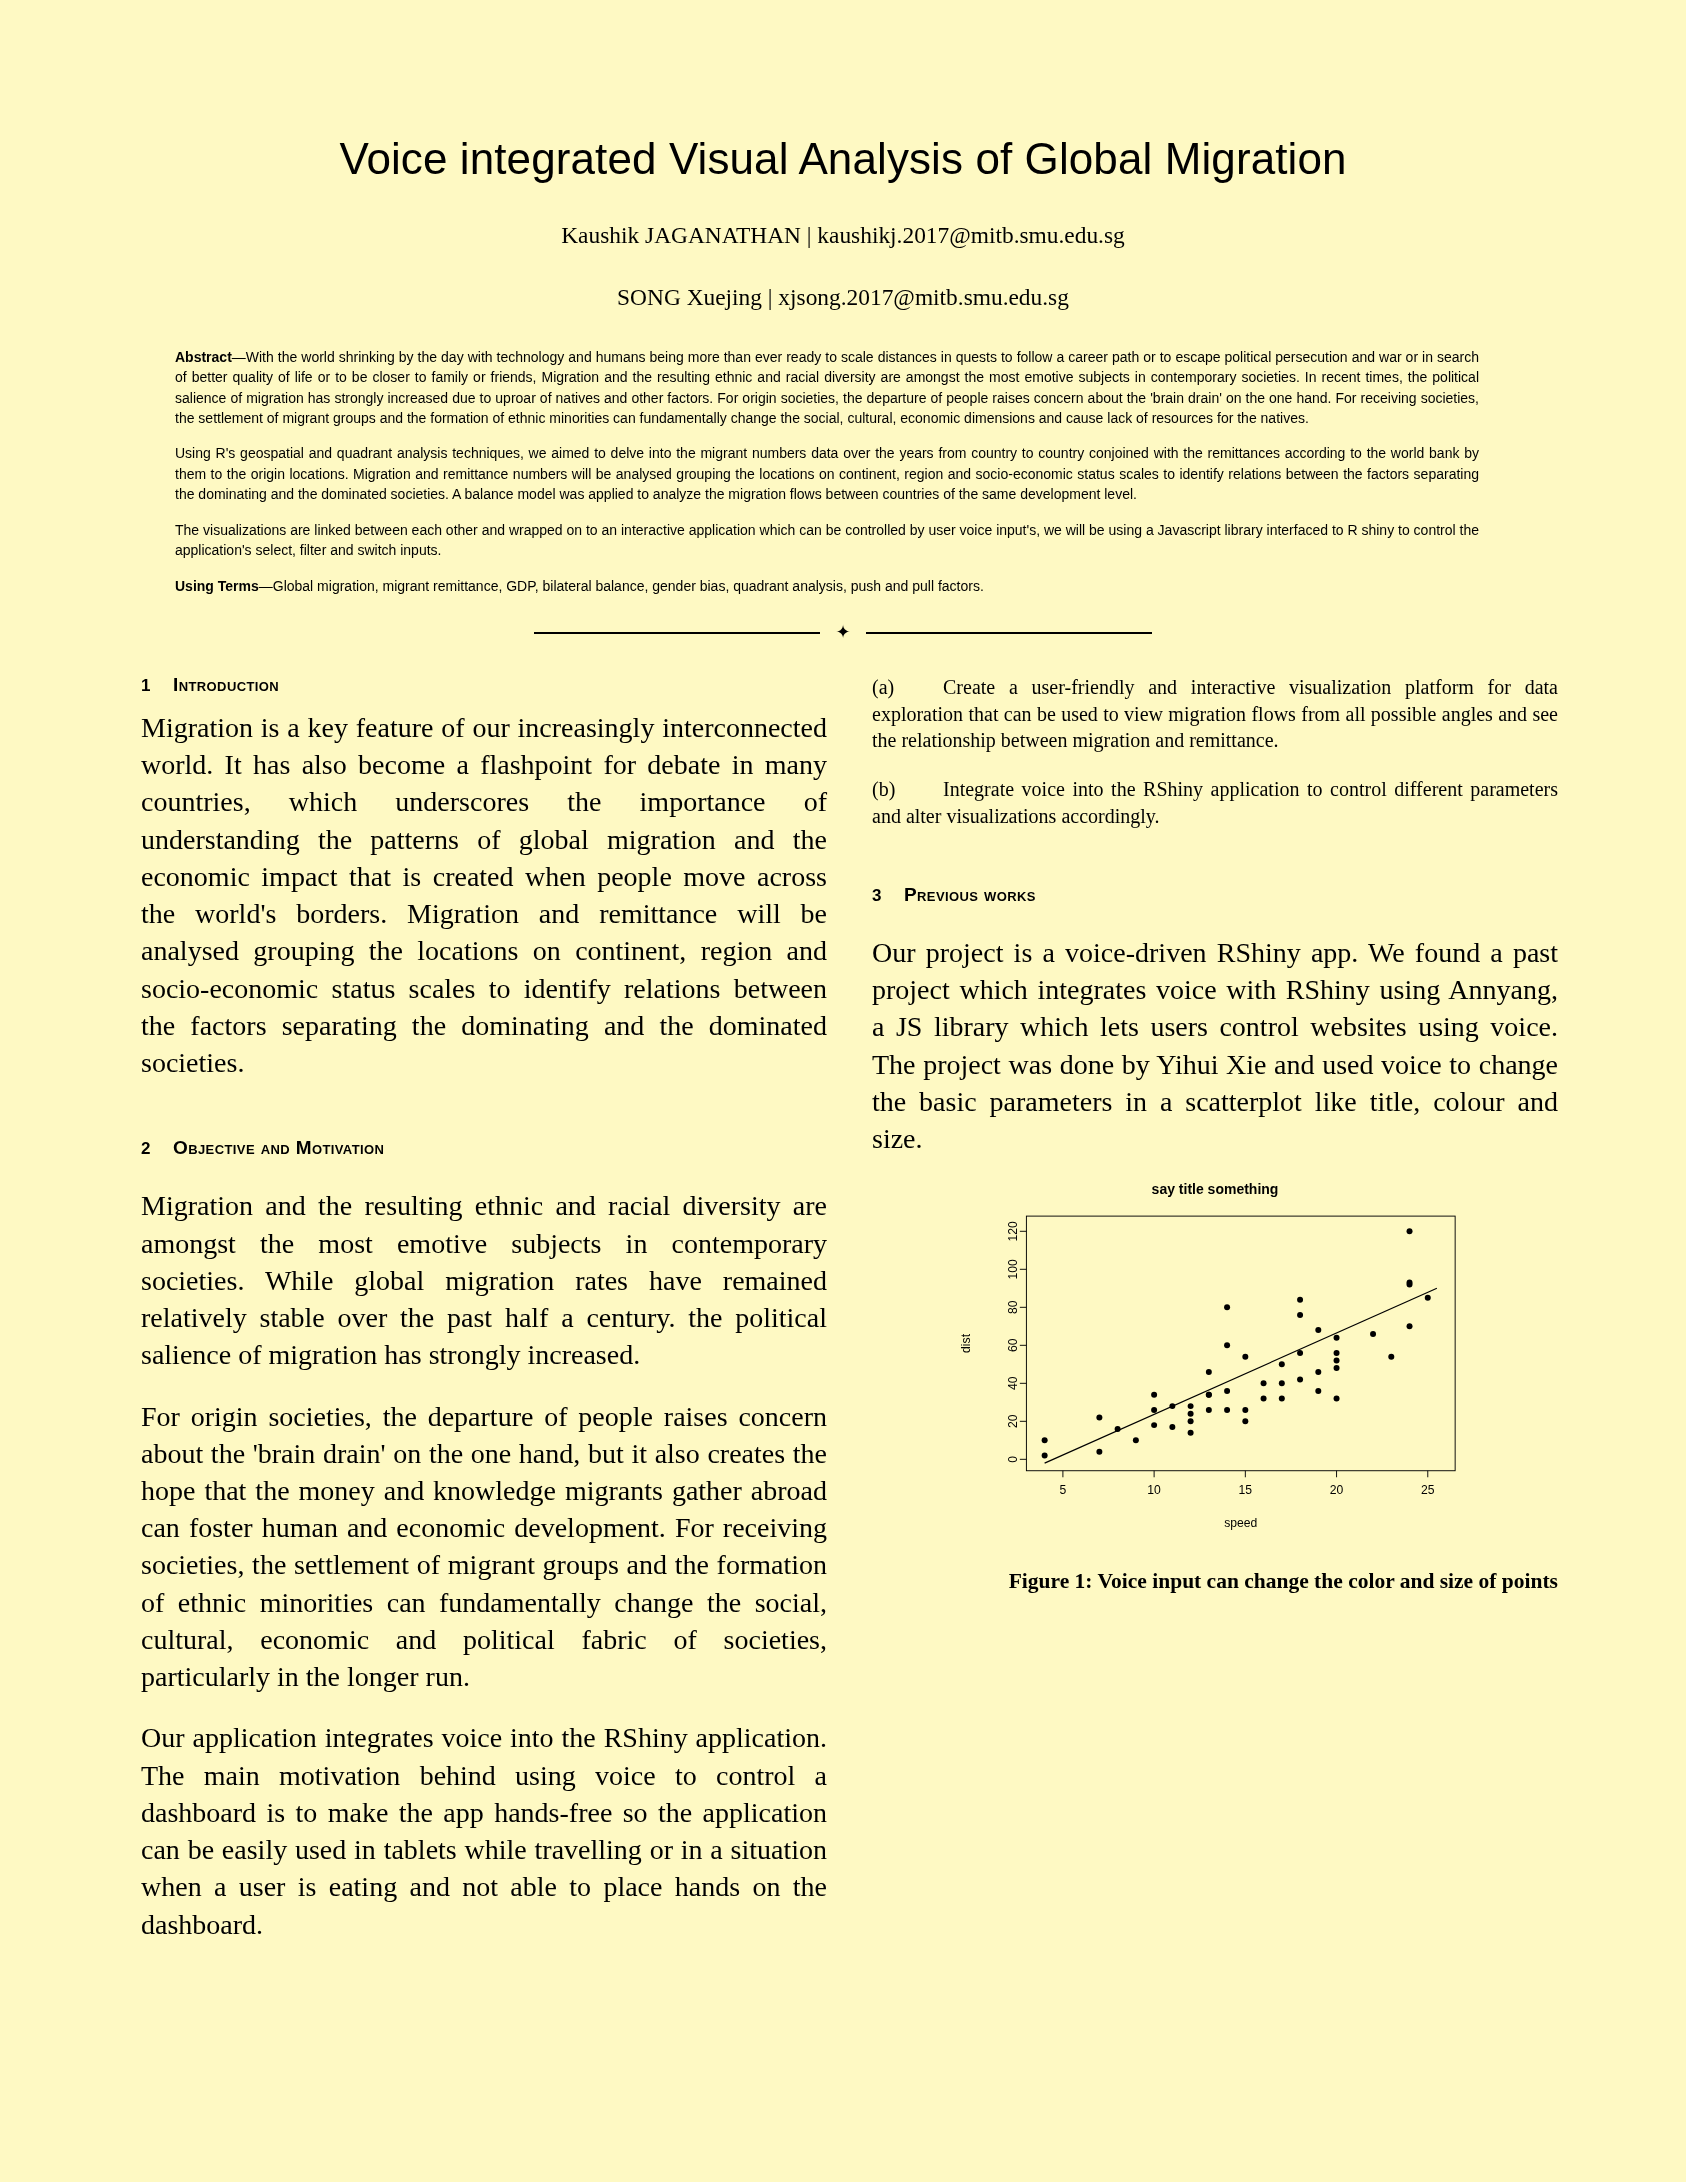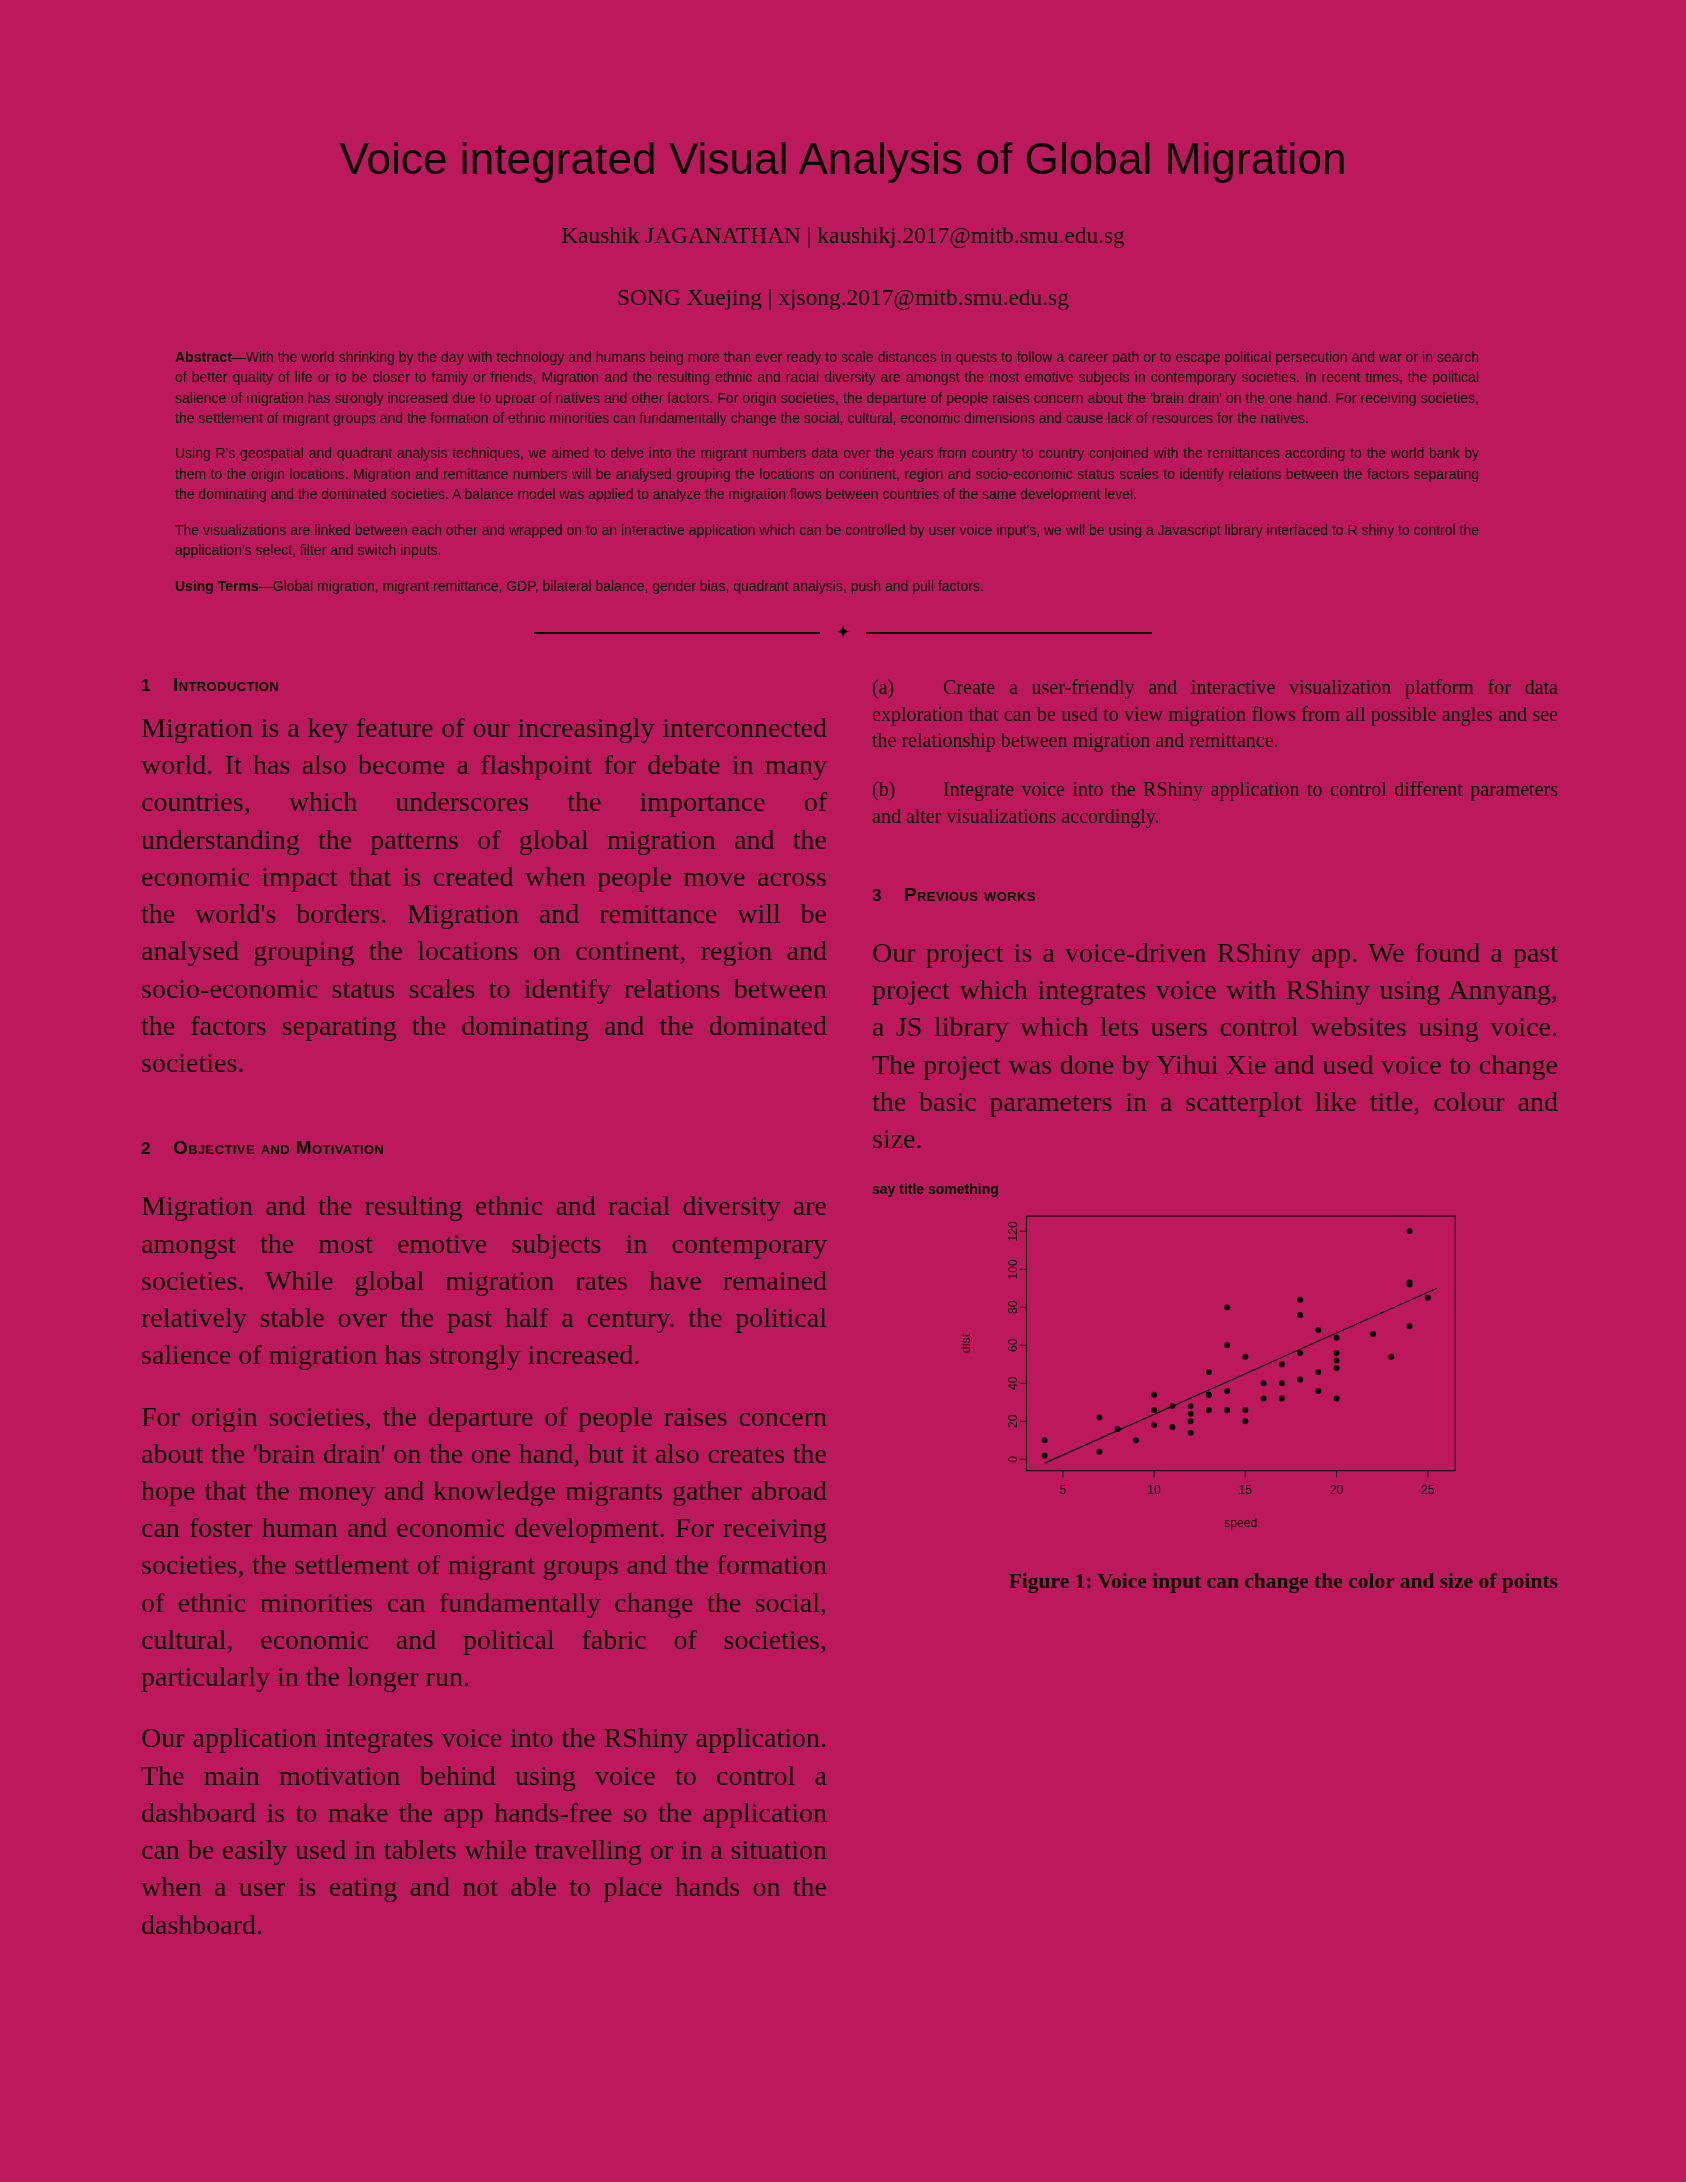--- a/index.html
+++ b/index.html
@@ -13,21 +13,21 @@
     font-family: "Liberation Serif", serif;
     color: #000000;
     -webkit-font-smoothing: antialiased;
   }
   .page {
     position: relative;
     width: 1686px;
     height: 2182px;
     box-sizing: border-box;
     padding: 0 141px;
-    background: #be185d;
+    background: #fef9c3;
   }
 
   
   .title {
     text-align: center;
     font-family: "Liberation Sans", sans-serif;
     font-weight: 400;
     font-size: 44px;
     line-height: 1.2;
     letter-spacing: 0.1px;
@@ -123,21 +123,21 @@
   .listitem .lbl {
     display: inline-block;
     width: 71px;
   }
 
   
   .figure {
     margin-top: 24px;
   }
   .fig-title {
-    text-align: left;
+    text-align: center;
     font-family: "Liberation Sans", sans-serif;
     font-size: 14px;
     font-weight: 700;
     margin-bottom: 5.6px;
   }
   .plot-holder {
     display: flex;
     justify-content: center;
   }
   .fig-caption {

